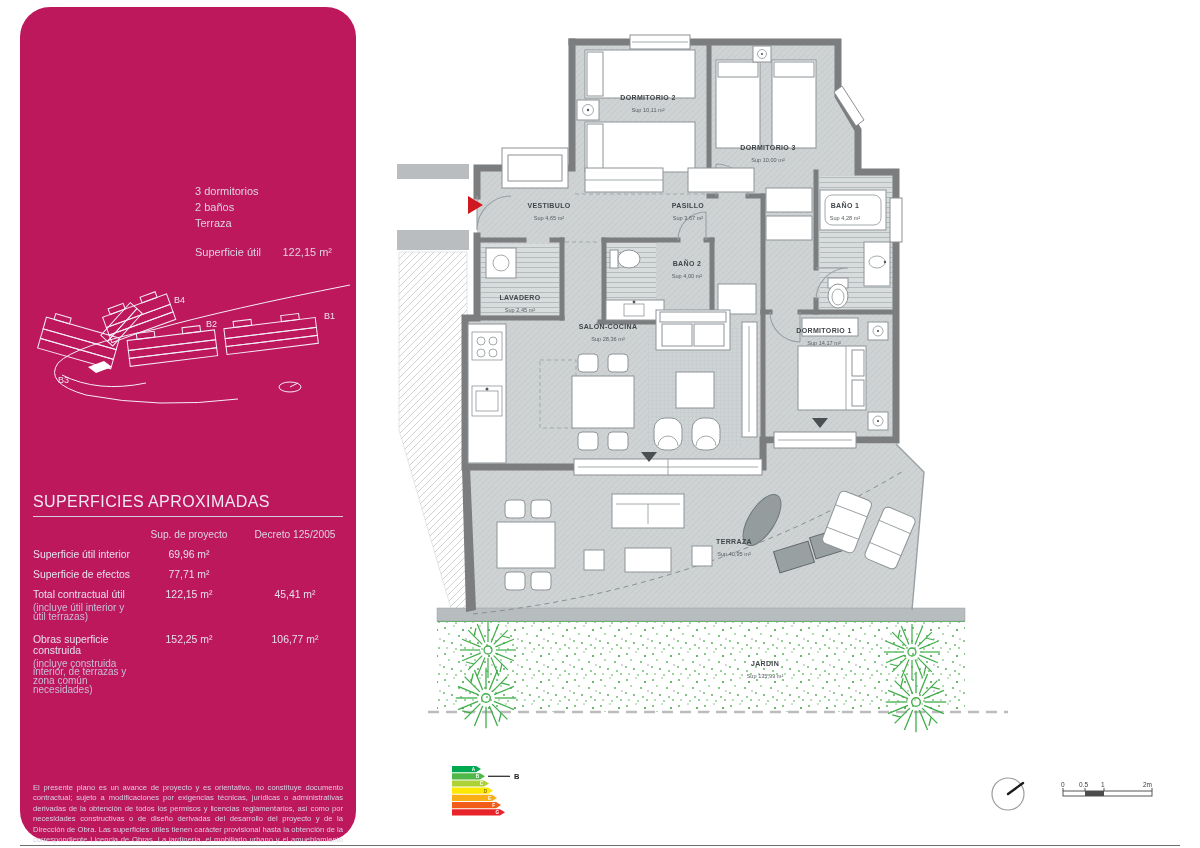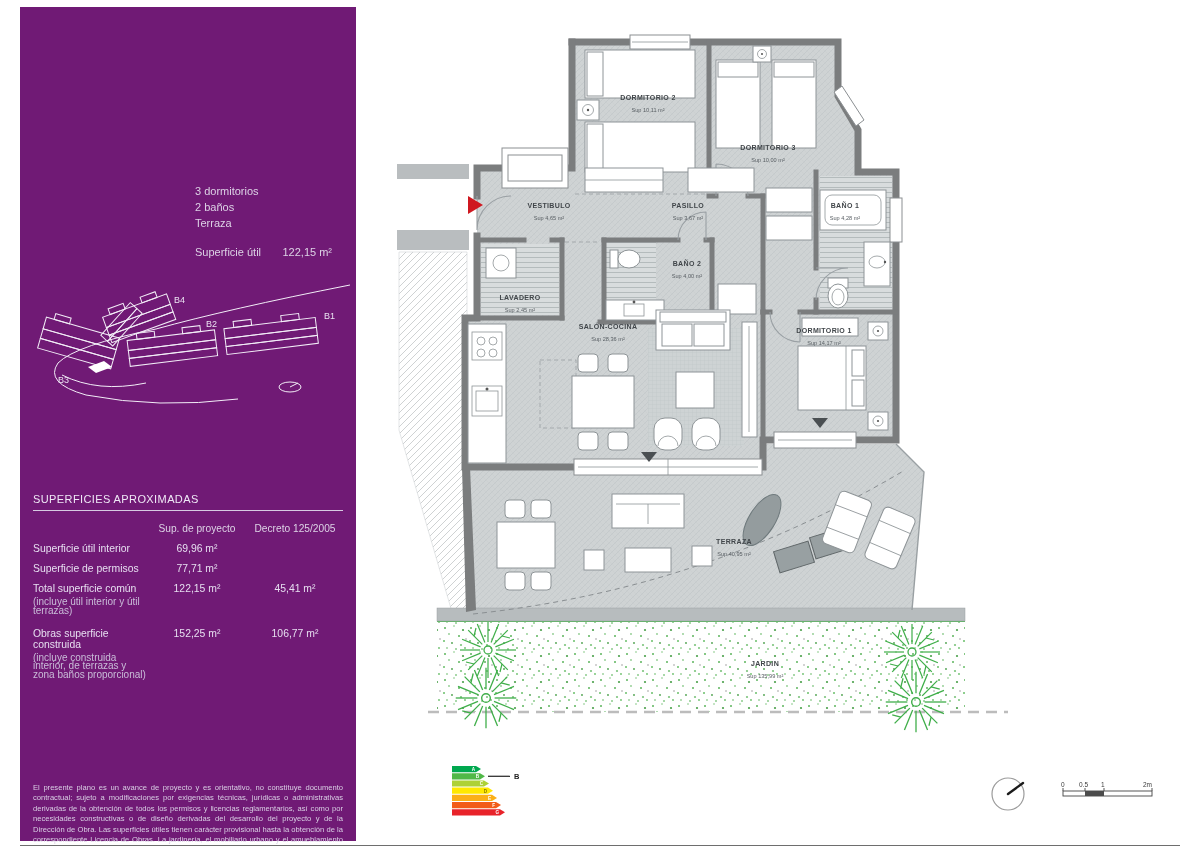--- a/index.html
+++ b/index.html
@@ -1,25 +1,25 @@
 <!DOCTYPE html>
 <html><head>
 <meta charset="utf-8">
 <style>
   html,body{margin:0;padding:0;background:#fff;}
   .page{position:relative;width:1200px;height:848px;background:#ffffff;overflow:hidden;
         font-family:"Liberation Sans",sans-serif;}
   
-  .sidebar{position:absolute;left:20px;top:7px;width:336px;height:834px;background:#701a75;color:#e3dbec;}
+  .sidebar{position:absolute;left:20px;top:7px;width:336px;height:834px;background:#be185d;color:#e3dbec;border-radius:30px;}
   .specs{position:absolute;left:175px;top:176px;right:24px;font-size:11px;line-height:16px;color:#ddd3e6;}
   .specs .arearow{display:flex;justify-content:space-between;margin-top:13px;}
   .siteplan-svg{position:absolute;left:8px;top:276px;}
   .surfaces{position:absolute;left:13px;right:13px;top:486px;}
-  .surfaces .title{font-size:11px;letter-spacing:.4px;color:#efe8f6;border-bottom:1px solid #d6cae2;padding-bottom:5px;}
-  .srow{display:grid;grid-template-columns:1fr 96px 96px;column-gap:2px;align-items:start;}
+  .surfaces .title{font-size:16px;letter-spacing:.4px;color:#efe8f6;border-bottom:1px solid #d6cae2;padding-bottom:5px;}
+  .srow{display:grid;grid-template-columns:1fr 96px 96px;column-gap:10px;align-items:start;}
   .srow .c{text-align:center;}
   .shead{margin-top:12px;font-size:10.2px;color:#ddd3e6;}
   .sdata{margin-top:9px;font-size:10.4px;color:#e6def0;}
   .sdata .sub{font-size:10px;line-height:8.8px;color:#c9bcd8;margin-top:4px;}
   .disclaimer{position:absolute;left:13px;right:13px;top:768px;font-size:7.6px;line-height:10.5px;
               text-align:justify;color:#d9cfe4;}
   .bottom-rule{position:absolute;left:20px;right:20px;top:845px;height:1px;background:#6e6e6e;}
   
   .plan-svg{position:absolute;left:0;top:0;}
   .plan-svg text{font-family:"Liberation Sans",sans-serif;}
@@ -463,33 +463,33 @@
         <span></span>
         <span class="c">Sup. de proyecto</span>
         <span class="c">Decreto 125/2005</span>
       </div>
       <div class="srow sdata">
         <span>Superficie útil interior</span>
         <span class="c">69,96 m²</span>
         <span class="c"></span>
       </div>
       <div class="srow sdata">
-        <span>Superficie de permisos</span>
+        <span>Superficie de efectos</span>
         <span class="c">77,71 m²</span>
         <span class="c"></span>
       </div>
       <div class="srow sdata">
-        <span><span>Total superficie común</span>
+        <span><span>Total contractual útil</span>
           <span class="sub" style="display:block">(incluye útil interior y útil terrazas)</span></span>
         <span class="c">122,15 m²</span>
         <span class="c">45,41 m²</span>
       </div>
       <div class="srow sdata" style="margin-top:12px;">
         <span><span>Obras superficie construida</span>
-          <span class="sub" style="display:block">(incluye construida interior, de terrazas y zona baños proporcional)</span></span>
+          <span class="sub" style="display:block">(incluye construida interior, de terrazas y zona común necesidades)</span></span>
         <span class="c">152,25 m²</span>
         <span class="c">106,77 m²</span>
       </div>
     </div>
 
     <p class="disclaimer">El presente plano es un avance de proyecto y es orientativo, no constituye documento contractual; sujeto a modificaciones por exigencias técnicas, jurídicas o administrativas derivadas de la obtención de todos los permisos y licencias reglamentarios, así como por necesidades constructivas o de diseño derivadas del desarrollo del proyecto y de la Dirección de Obra. Las superficies útiles tienen carácter provisional hasta la obtención de la correspondiente Licencia de Obras. La jardinería, el mobiliario urbano y el amueblamiento es ficticio, teniendo validez únicamente a efectos decorativos.</p>
   </aside>
 
   <div class="bottom-rule"></div>
 </div>

